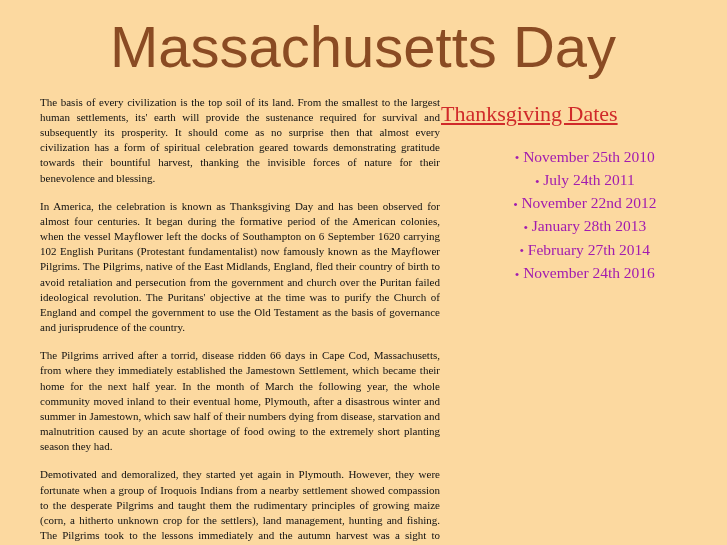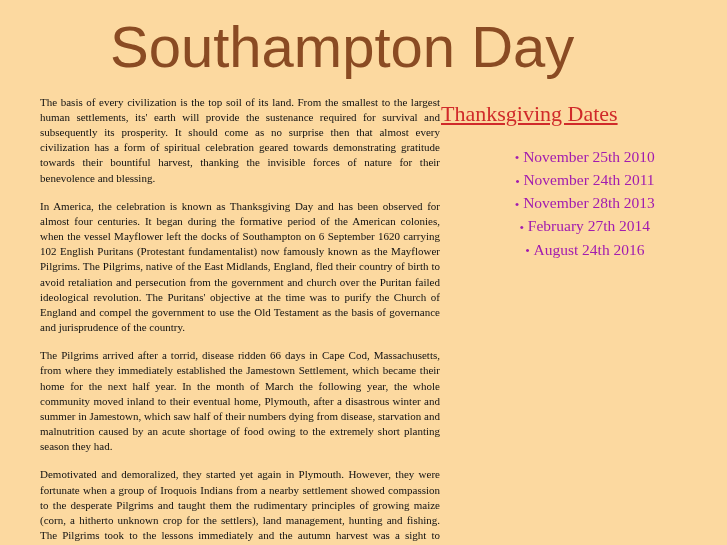--- a/index.html
+++ b/index.html
@@ -79,38 +79,39 @@
     font-size: 13px;
     vertical-align: middle;
   }
   .clear { clear: both; }
 </style>
 </head>
 <body>
 
 <div class="page">
 
-  <h1 class="main-title">Southampton Day</h1>
+  <h1 class="main-title">Massachusetts Day</h1>
 
   <div class="content">
 
     <div class="article">
       <p>The basis of every civilization is the top soil of its land. From the smallest to the largest human settlements, its' earth will provide the sustenance required for survival and subsequently its prosperity. It should come as no surprise then that almost every civilization has a form of spiritual celebration geared towards demonstrating gratitude towards their bountiful harvest, thanking the invisible forces of nature for their benevolence and blessing.</p>
       <p>In America, the celebration is known as Thanksgiving Day and has been observed for almost four centuries. It began during the formative period of the American colonies, when the vessel Mayflower left the docks of Southampton on 6 September 1620 carrying 102 English Puritans (Protestant fundamentalist) now famously known as the Mayflower Pilgrims. The Pilgrims, native of the East Midlands, England, fled their country of birth to avoid retaliation and persecution from the government and church over the Puritan failed ideological revolution. The Puritans' objective at the time was to purify the Church of England and compel the government to use the Old Testament as the basis of governance and jurisprudence of the country.</p>
       <p>The Pilgrims arrived after a torrid, disease ridden 66 days in Cape Cod, Massachusetts, from where they immediately established the Jamestown Settlement, which became their home for the next half year. In the month of March the following year, the whole community moved inland to their eventual home, Plymouth, after a disastrous winter and summer in Jamestown, which saw half of their numbers dying from disease, starvation and malnutrition caused by an acute shortage of food owing to the extremely short planting season they had.</p>
       <p>Demotivated and demoralized, they started yet again in Plymouth. However, they were fortunate when a group of Iroquois Indians from a nearby settlement showed compassion to the desperate Pilgrims and taught them the rudimentary principles of growing maize (corn, a hitherto unknown crop for the settlers), land management, hunting and fishing. The Pilgrims took to the lessons immediately and the autumn harvest was a sight to behold: maize, various types of beans, barley, pumpkins and wheat overflowed out of their hastily built granaries. The fishes and hunts were no less bountiful, and as they prepared for winter, they decided to hold a feast to commemorate the occasion and give prayers of thanks to the Lord for their good fortune.</p>
 
     </div>
 
     <div class="sidebar">
       <div class="sidebar-title">Thanksgiving Dates</div>
       <ul class="dates-list">
         <li><span class="bullet">•</span><span>November 25th 2010</span></li>
-        <li><span class="bullet">•</span><span>November 24th 2011</span></li>
-        <li><span class="bullet">•</span><span>November 28th 2013</span></li>
+        <li><span class="bullet">•</span><span>July 24th 2011</span></li>
+        <li><span class="bullet">•</span><span>November 22nd 2012</span></li>
+        <li><span class="bullet">•</span><span>January 28th 2013</span></li>
         <li><span class="bullet">•</span><span>February 27th 2014</span></li>
-        <li><span class="bullet">•</span><span>August 24th 2016</span></li>
+        <li><span class="bullet">•</span><span>November 24th 2016</span></li>
       </ul>
     </div>
 
     <div class="clear"></div>
   </div>
 </div>
 
 </body></html>

